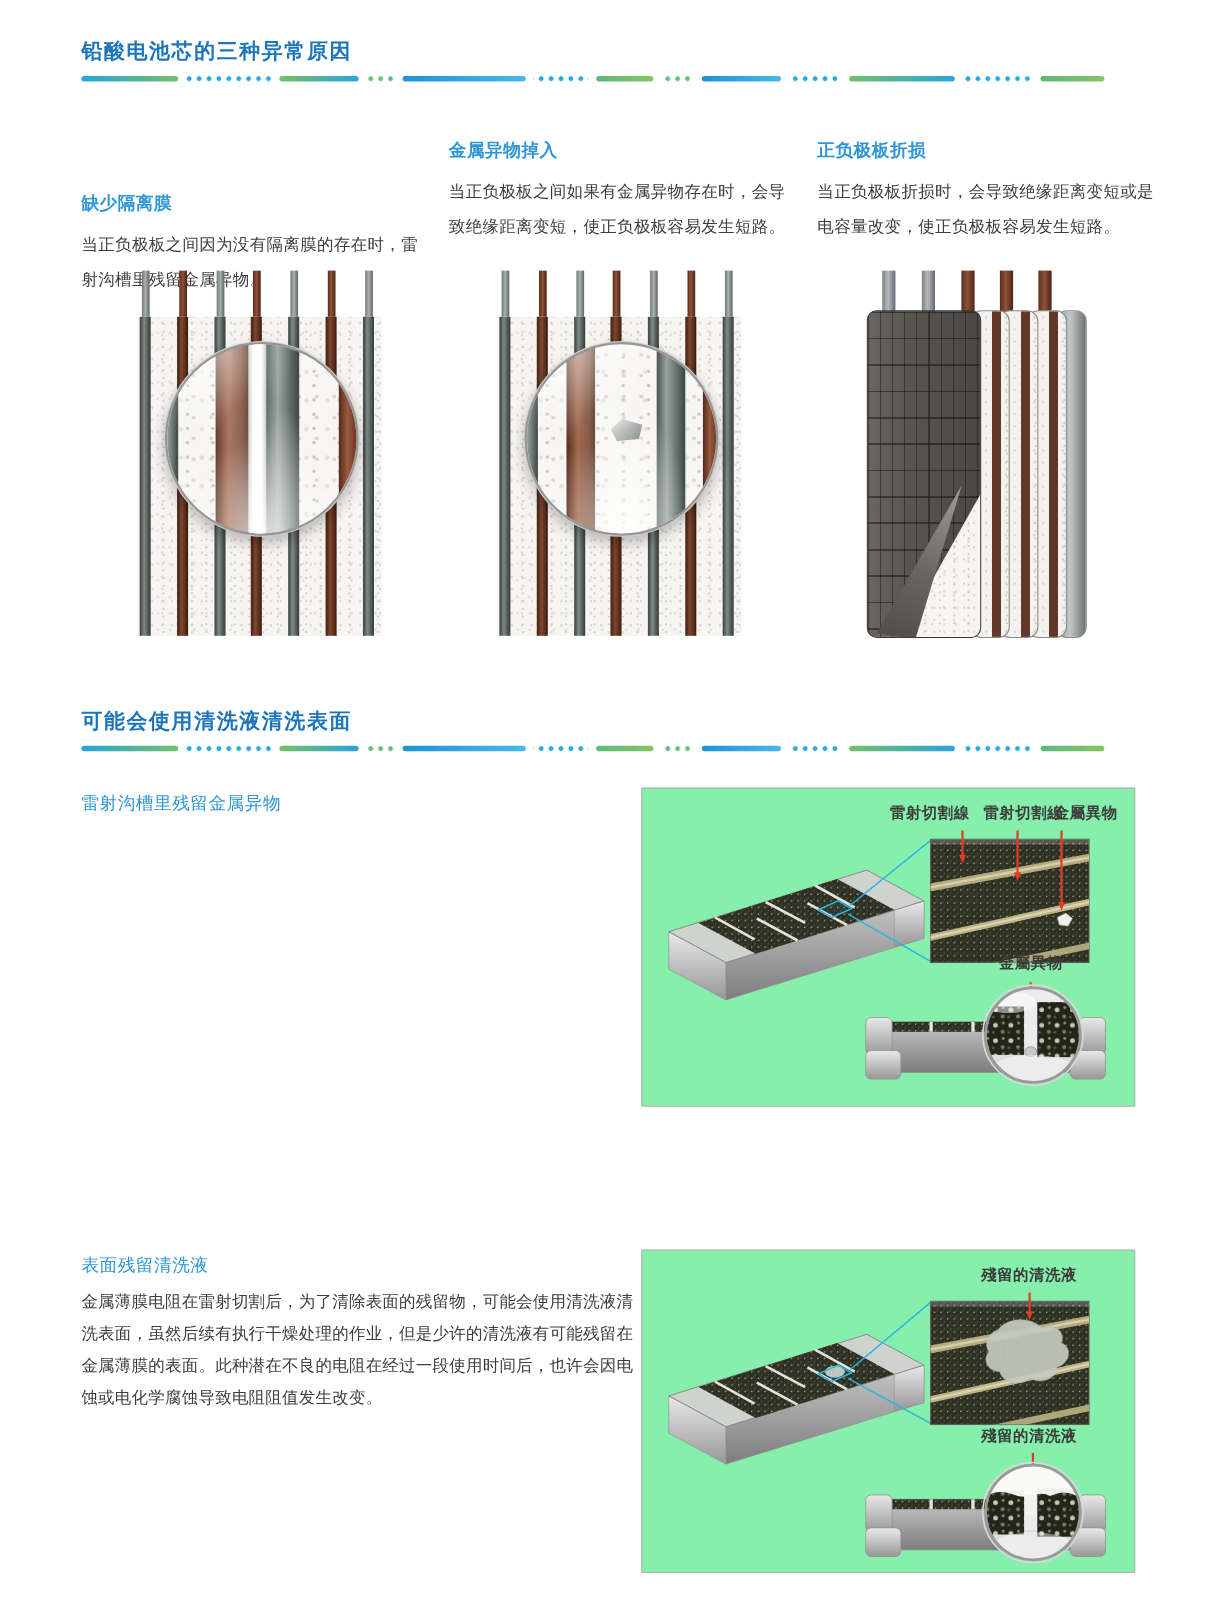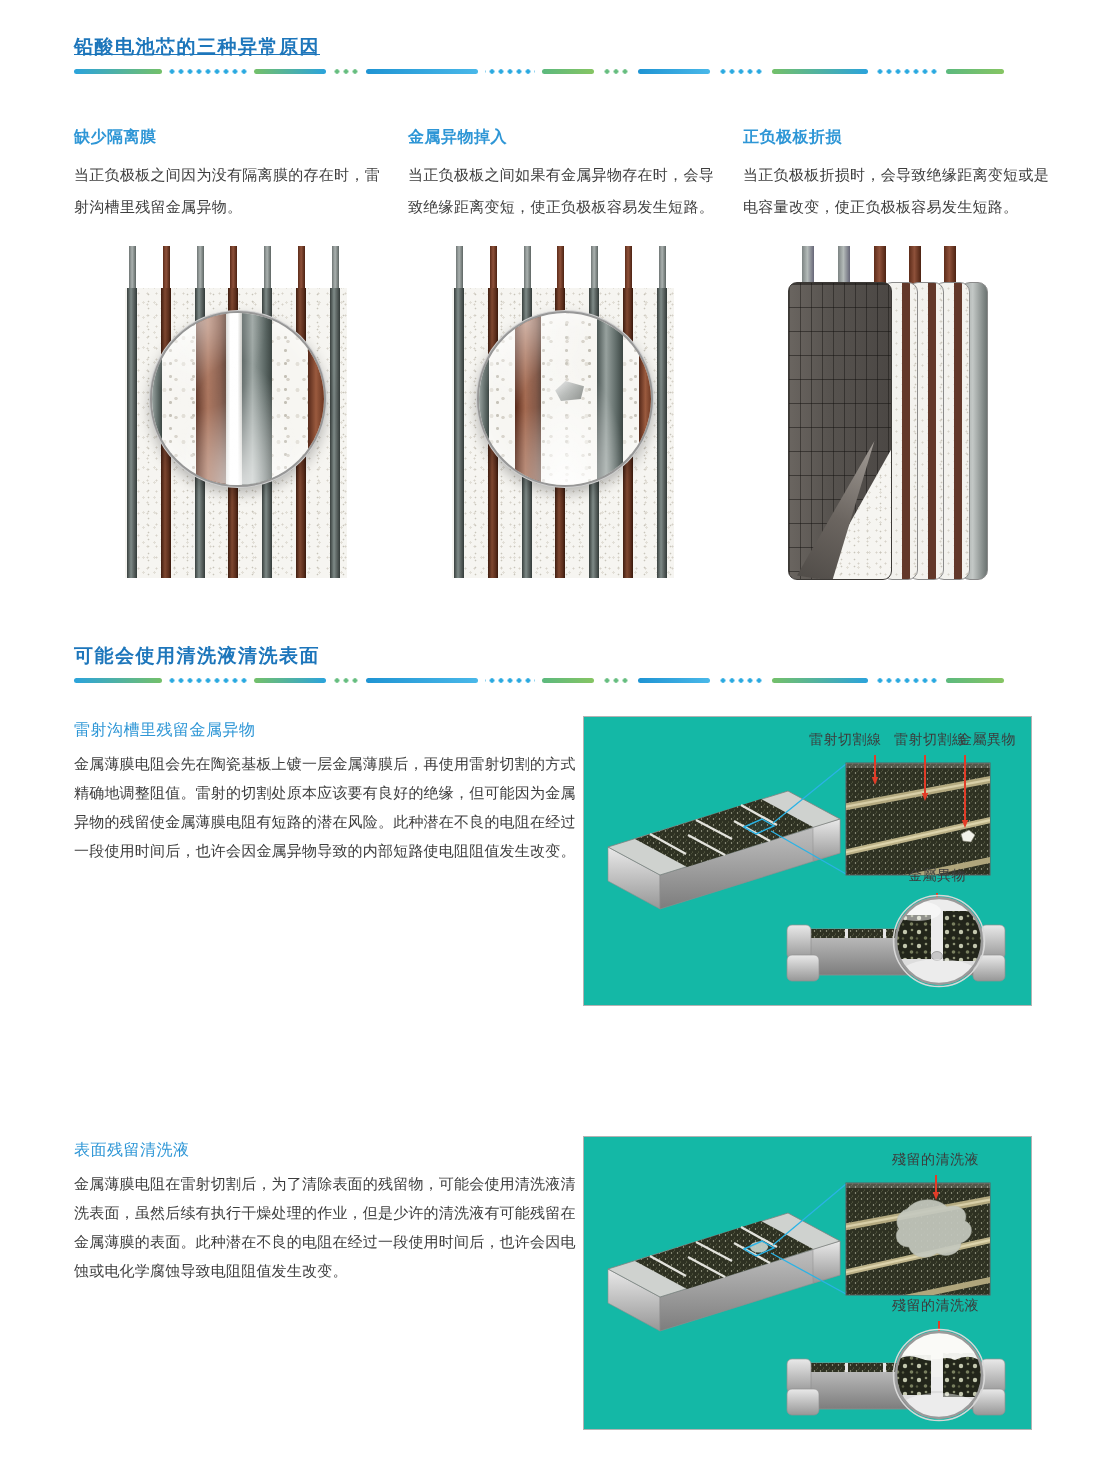--- a/index.html
+++ b/index.html
@@ -73,48 +73,48 @@
        repeating-linear-gradient(180deg,rgba(18,16,14,.5) 0 1.5px,rgba(0,0,0,0) 1.5px 24px),
        repeating-linear-gradient(90deg,rgba(18,16,14,.45) 0 1px,rgba(0,0,0,0) 1px 11px),
        linear-gradient(90deg,#6a6560,#57534f 40%,#4b4744);}
   .reveal{position:absolute;right:-1px;bottom:-1px;width:74px;height:132px;
      clip-path:polygon(100% 0,100% 100%,0 100%);}
   .flap{position:absolute;right:6px;bottom:-2px;width:88px;height:140px;
      clip-path:polygon(88% 0,0 96%,40% 100%);
      background:linear-gradient(205deg,#a6a09a,#6b6560 55%,#4f4b47);
      filter:drop-shadow(-2px 2px 2px rgba(0,0,0,.35));}
   
-  .figbox{position:absolute;left:583px;width:447px;border:1px solid #b3b3b3;background:#14b8a6;}
+  .figbox{position:absolute;left:583px;width:447px;border:1px solid #b3b3b3;background:#86efac;font-weight:bold;}
   .figbox svg{position:absolute;left:0;top:0;}
   .fl{position:absolute;font-size:14px;color:#3c3c3c;letter-spacing:.5px;white-space:nowrap;}
 </style>
 </head>
 <body>
 
 <div class="page">
 
-  <h2 class="sec-title" style="top:34px;text-decoration:underline;">铅酸电池芯的三种异常原因</h2>
+  <h2 class="sec-title" style="top:34px;">铅酸电池芯的三种异常原因</h2>
 
   <div class="divider" style="top:69px;">
     <i class="dvb gBG" style="width:88px"></i>
       <i class="dvd" style="width:78px"></i>
     <i class="dvb gGB" style="width:72px"></i>
       <i class="dvd g" style="width:26px"></i>
     <i class="dvb gBB" style="width:112px"></i>
       <i class="dvd" style="width:50px"></i>
     <i class="dvb gG" style="width:52px"></i>
       <i class="dvd g" style="width:30px"></i>
     <i class="dvb gBB" style="width:72px"></i>
       <i class="dvd" style="width:48px"></i>
     <i class="dvb gGB" style="width:96px"></i>
       <i class="dvd" style="width:64px"></i>
     <i class="dvb gG" style="width:58px"></i>
   </div>
 
-  <div class="col" style="left:74px;">
+  <div class="col" style="left:74px;margin-top:48px;">
     <h3>缺少隔离膜</h3>
     <p>当正负极板之间因为没有隔离膜的存在时，雷射沟槽里残留金属异物。</p>
   </div>
   <div class="col" style="left:743px;">
     <h3>正负极板折损</h3>
     <p>当正负极板折损时，会导致绝缘距离变短或是电容量改变，使正负极板容易发生短路。</p>
   </div>
   <div class="col" style="left:408px;">
     <h3>金属异物掉入</h3>
     <p>当正负极板之间如果有金属异物存在时，会导致绝缘距离变短，使正负极板容易发生短路。</p>
@@ -201,21 +201,20 @@
       <i class="dvd g" style="width:30px"></i>
     <i class="dvb gBB" style="width:72px"></i>
       <i class="dvd" style="width:48px"></i>
     <i class="dvb gGB" style="width:96px"></i>
       <i class="dvd" style="width:64px"></i>
     <i class="dvb gG" style="width:58px"></i>
   </div>
 
   <div class="sub" style="left:74px;top:720px;">
     <h3>雷射沟槽里残留金属异物</h3>
-    <p>金属薄膜电阻会先在陶瓷基板上镀一层金属薄膜后，再使用雷射切割的方式精确地调整阻值。雷射的切割处原本应该要有良好的绝缘，但可能因为金属异物的残留使金属薄膜电阻有短路的潜在风险。此种潜在不良的电阻在经过一段使用时间后，也许会因金属异物导致的内部短路使电阻阻值发生改变。</p>
   </div>
 
   <div class="figbox" style="top:716px;height:288px;">
     <svg width="447" height="288" viewBox="0 0 447 288">
       <defs>
         <pattern id="spA" width="6" height="6" patternUnits="userSpaceOnUse">
           <rect width="6" height="6" fill="#2e3122"></rect>
           <circle cx="1.5" cy="2" r=".7" fill="#d8dcc2" opacity=".8"></circle>
           <circle cx="4.5" cy="5" r=".55" fill="#7d8260" opacity=".8"></circle>
           <circle cx="3.5" cy=".8" r=".45" fill="#a9ad8b" opacity=".6"></circle>

